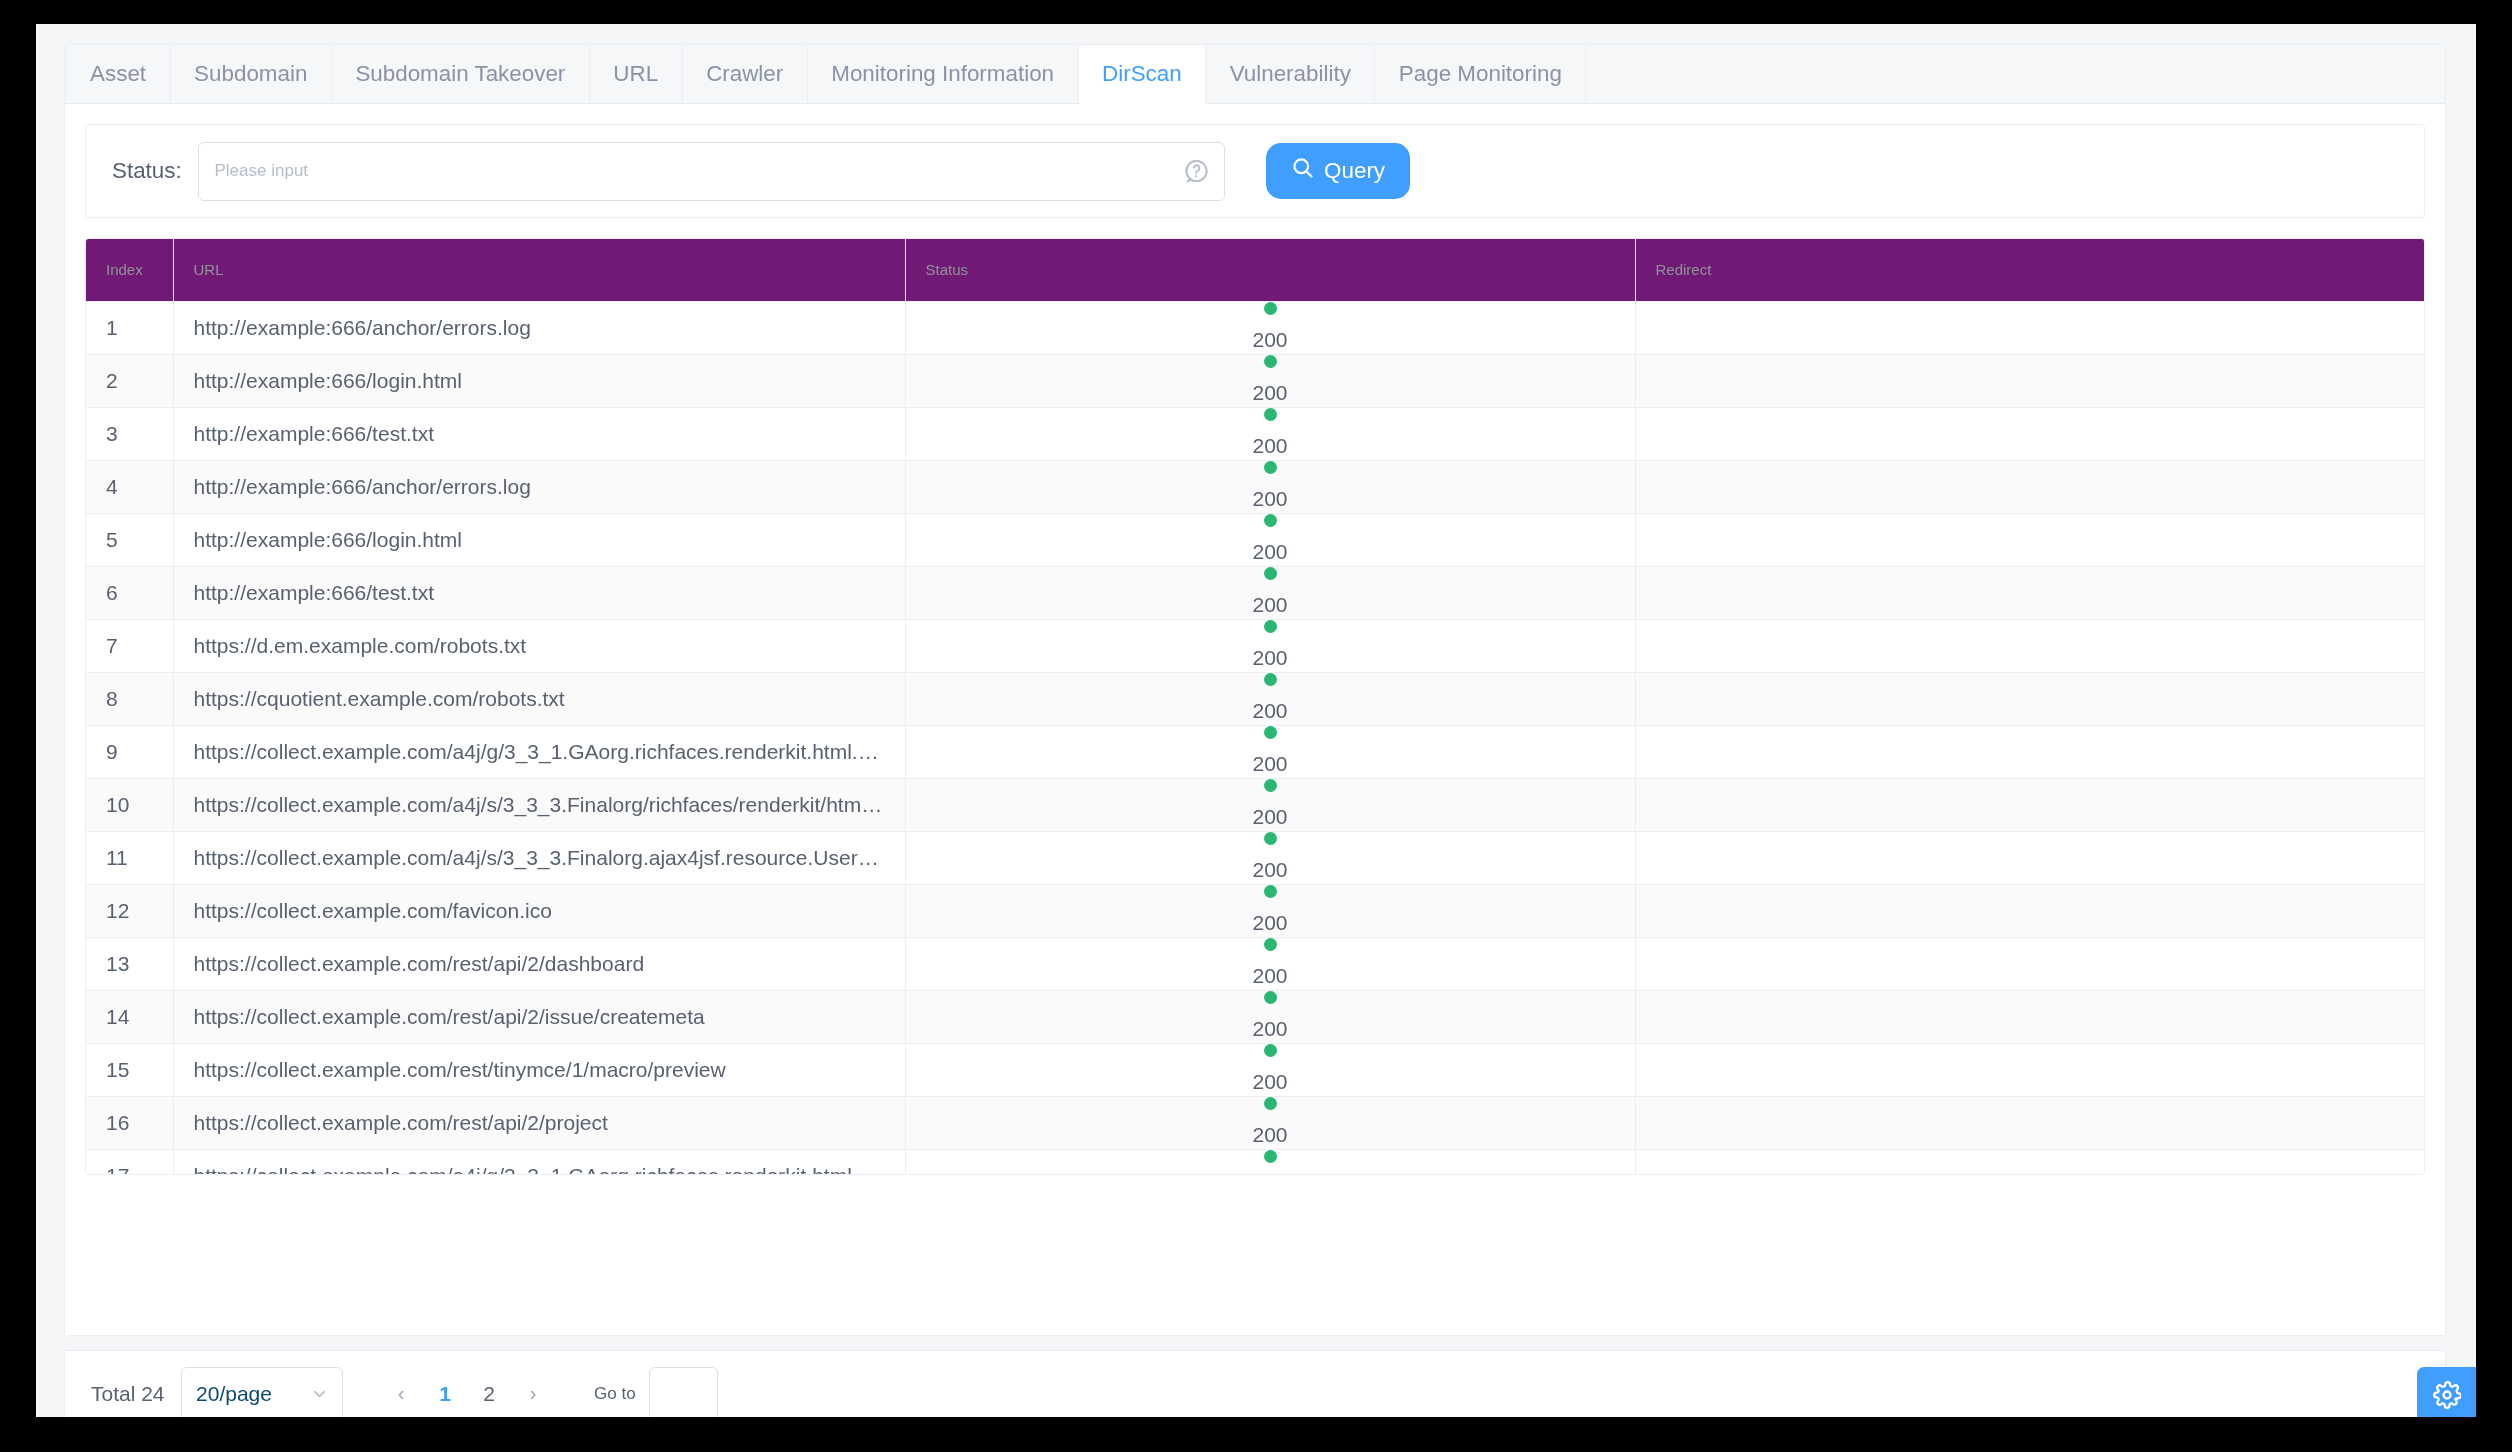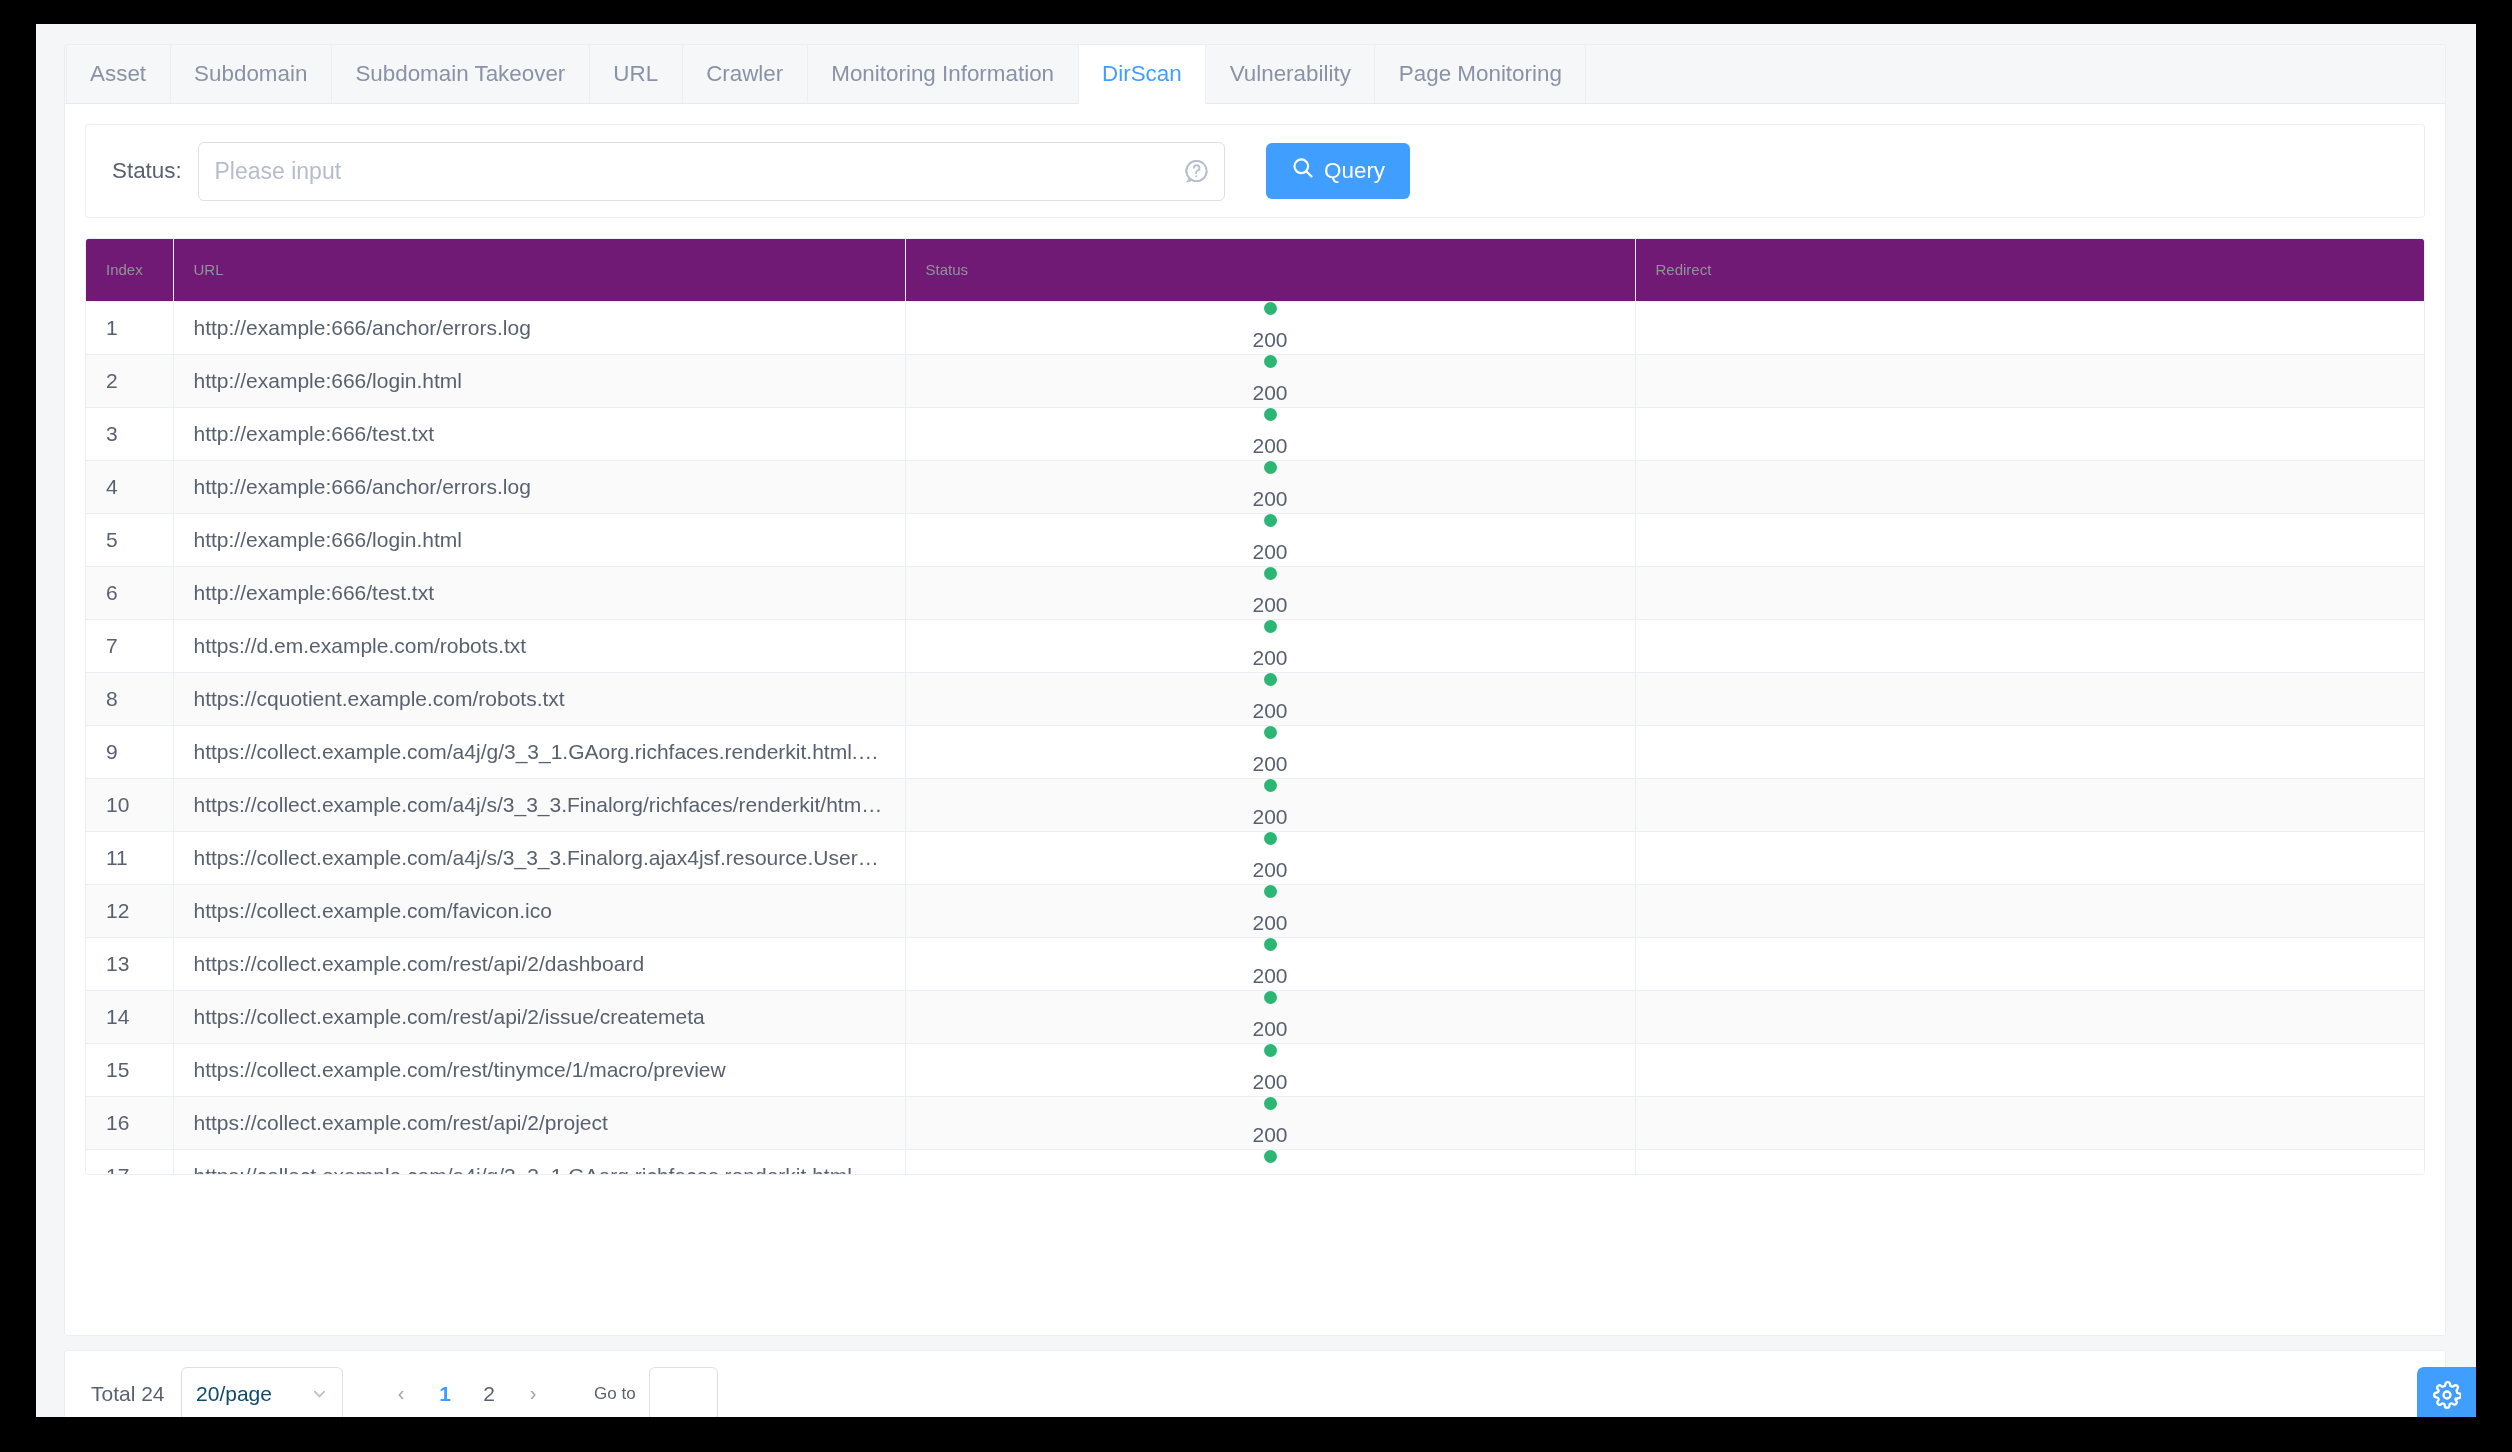--- a/index.html
+++ b/index.html
@@ -95,21 +95,21 @@
   #search-input-wrap {
     position: relative;
     width: 1027px;
     height: 59px;
   }
   #search-input {
     width: 100%;
     height: 100%;
     border: 0.6px solid #dcdfe6;
     border-radius: 5.9px;
-    font-size: 23px;
+    font-size: 17px;
     font-family: "Liberation Sans", sans-serif;
     color: #454d5e;
     padding: 0 56px 0 15.3px;
     outline: none;
     background: #ffffff;
   }
   #search-input::placeholder { color: #b6bccb; }
   #help-icon {
     position: absolute;
     right: 15.3px;
@@ -119,21 +119,21 @@
     height: 27px;
     color: #b8bfcc;
     pointer-events: auto;
     cursor: pointer;
   }
   #query-button {
     margin-left: 41px;
     height: 56px;
     background: #409eff;
     border: none;
-    border-radius: 6px;
+    border-radius: 15px;
     color: #ffffff;
     font-size: 22.4px;
     font-family: "Liberation Sans", sans-serif;
     display: flex;
     align-items: center;
     gap: 9.4px;
     padding: 0 25px;
     cursor: pointer;
     white-space: nowrap;
   }

